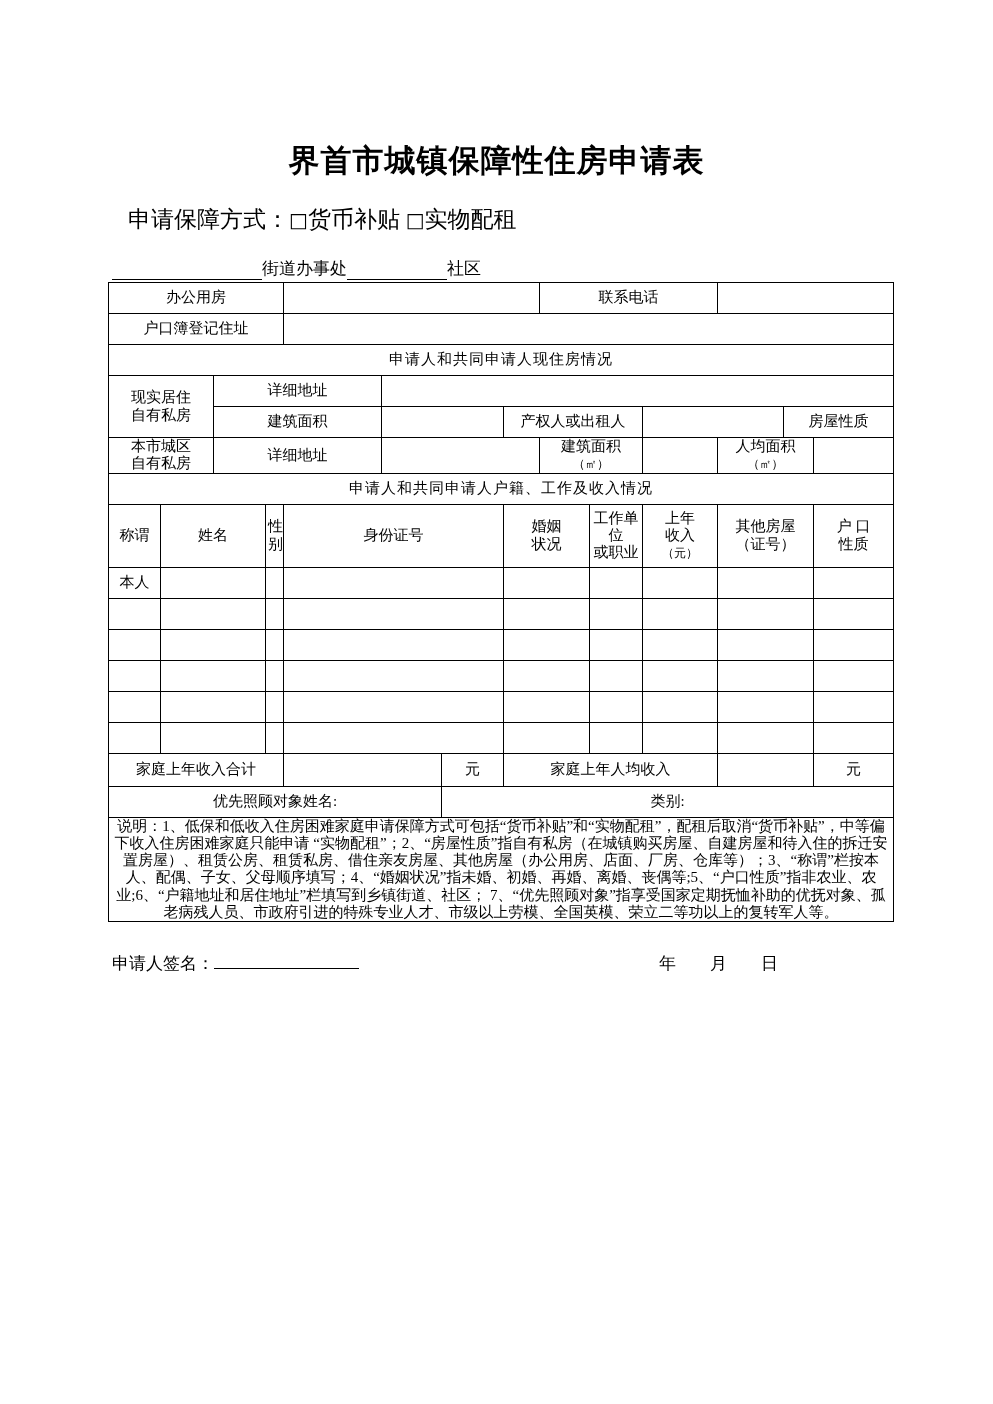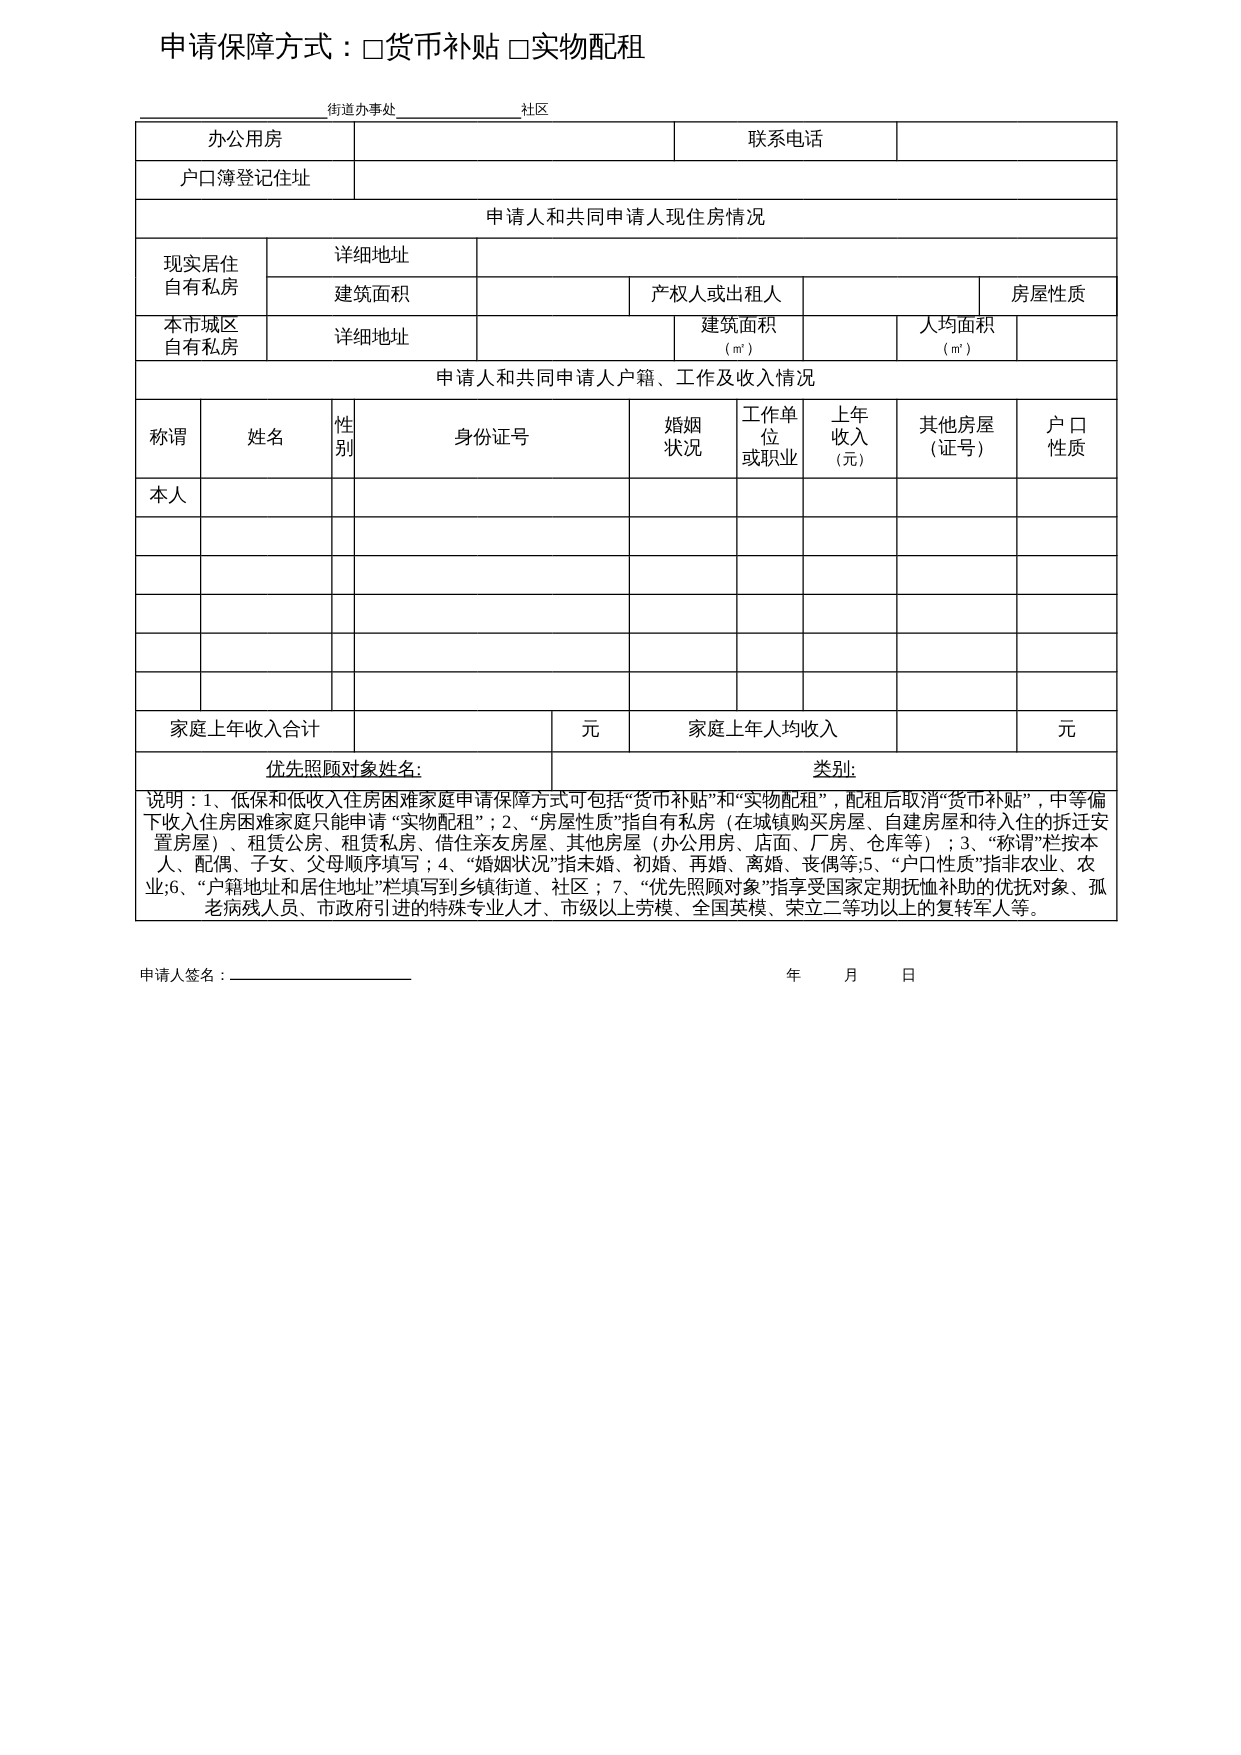--- a/index.html
+++ b/index.html
@@ -42,21 +42,21 @@
   .box { font-family: "DejaVu Sans", sans-serif; font-size: 20px; }
   .sub-line {
     font-size: 23px;
     margin-top: 22px;
     margin-left: 28px;
     white-space: nowrap;
   }
   .office-row {
     margin-top: 22px;
     margin-left: 12px;
-    font-size: 11px;
+    font-size: 17px;
     white-space: nowrap;
   }
   .ul-blank {
     display: inline-block;
     border-bottom: 1px solid #000;
     height: 19px;
     vertical-align: bottom;
   }
   table.form {
     border-collapse: collapse;
@@ -90,41 +90,41 @@
     font-size: 15.5px;
     line-height: 1.55;
     padding: 4px 6px 6px 6px;
     height: auto;
   }
   td.prio {
     text-align: left;
     font-size: 15px;
     padding-left: 8px;
     height: 28px;
-    text-decoration: underline;
   }
   .sig-row {
     margin-top: 28px;
     margin-left: 12px;
-    font-size: 12px;
+    font-size: 17px;
     white-space: nowrap;
   }
   .sig-blank {
     display: inline-block;
     width: 145px;
     border-bottom: 1px solid #000;
     height: 18px;
   }
   .date-part { margin-left: 300px; letter-spacing: 34px; }
 </style>
 </head>
 <body>
 
 <div class="page">
 
+  <div class="doc-title">界首市城镇保障性住房申请表</div>
 
 
   <div class="sub-line">
     <span class="lbl">申请保障方式：</span><span class="opt"><span class="box">□</span><span>货币补贴</span></span><span class="opt">&nbsp;<span class="box">□</span><span>实物配租</span></span>
   </div>
 
   <div class="office-row">
     <span class="ul-blank" style="width:150px"></span><span>街道办事处</span><span class="ul-blank" style="width:100px"></span><span>社区</span>
   </div>
 

